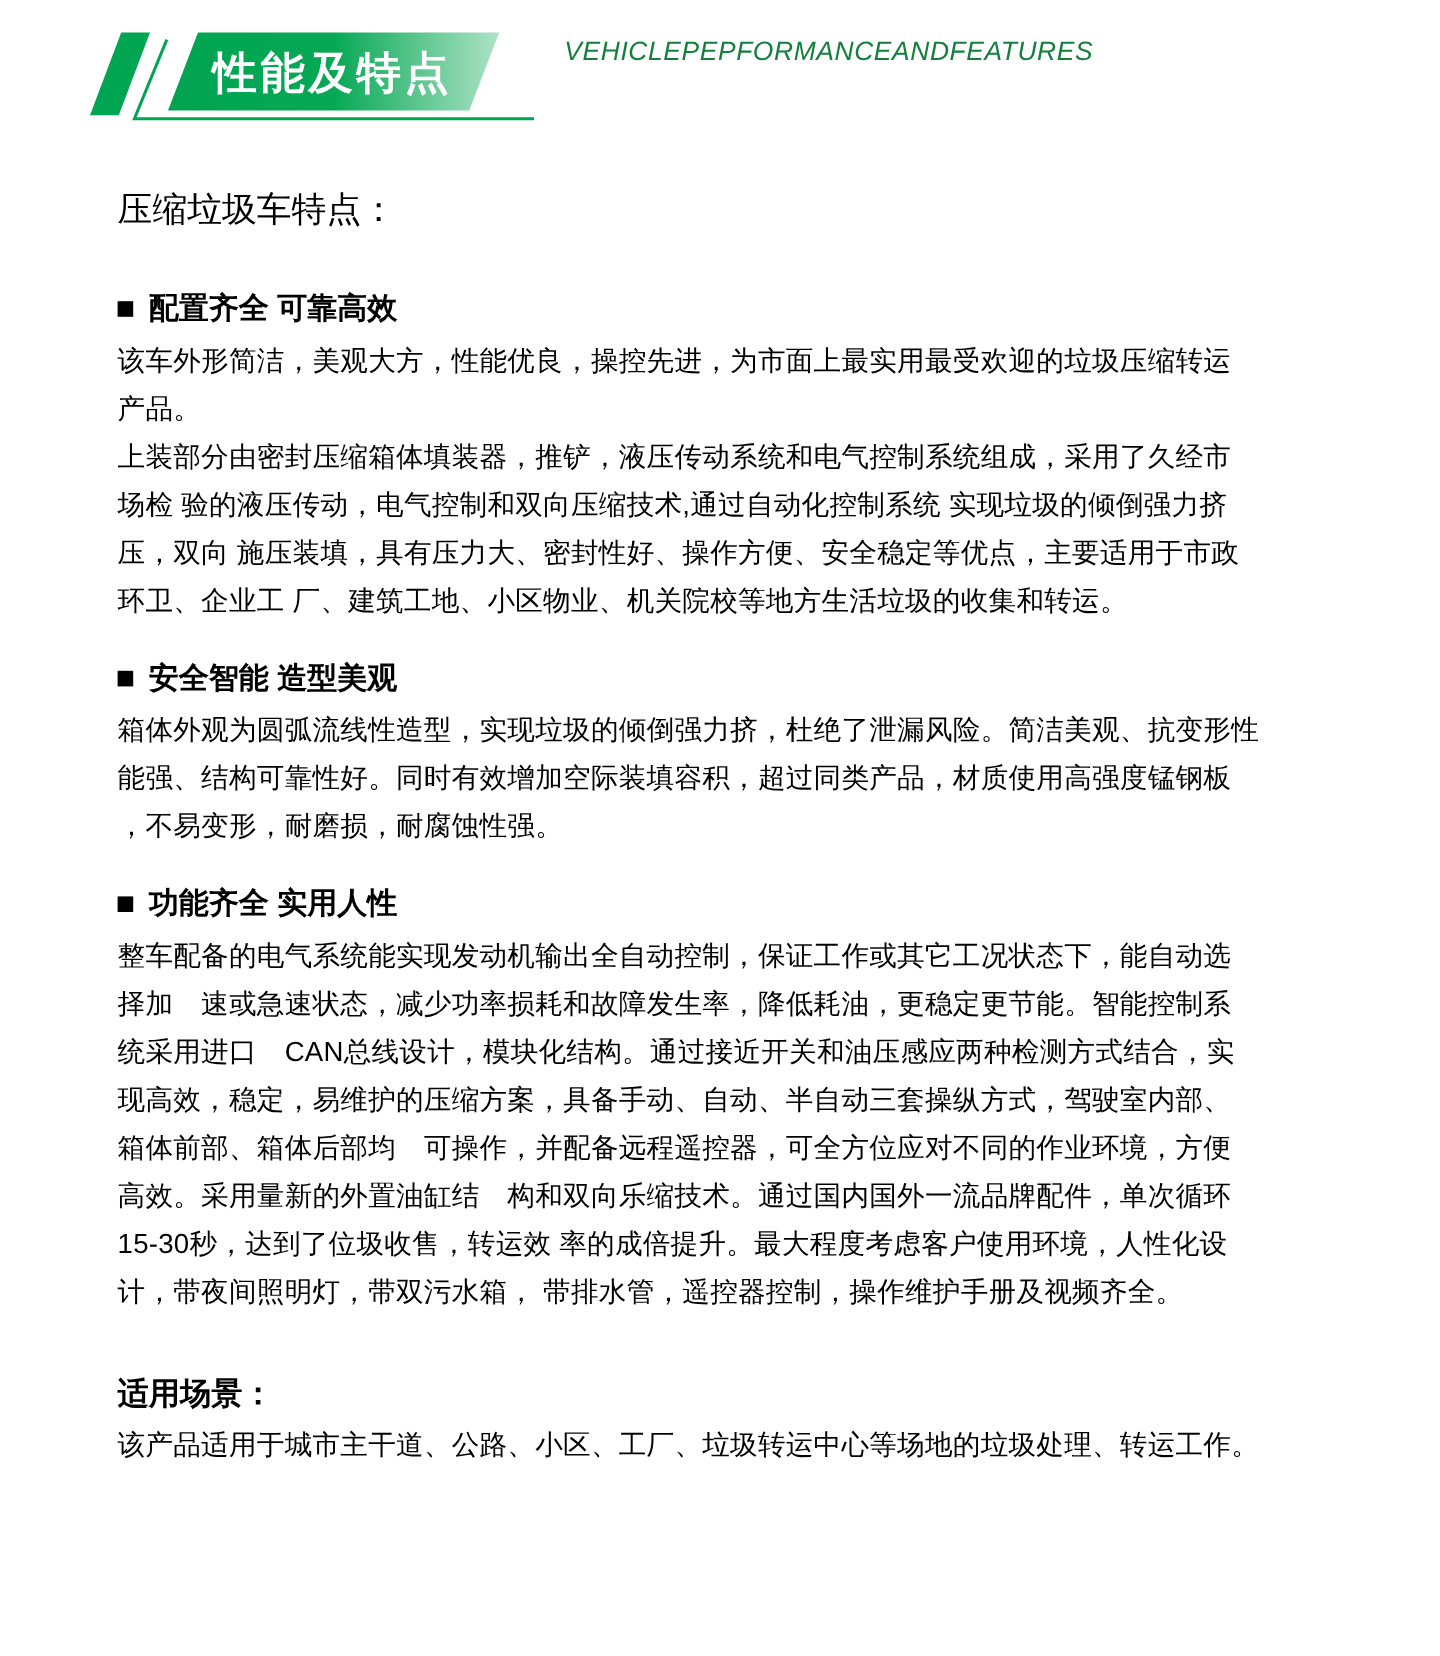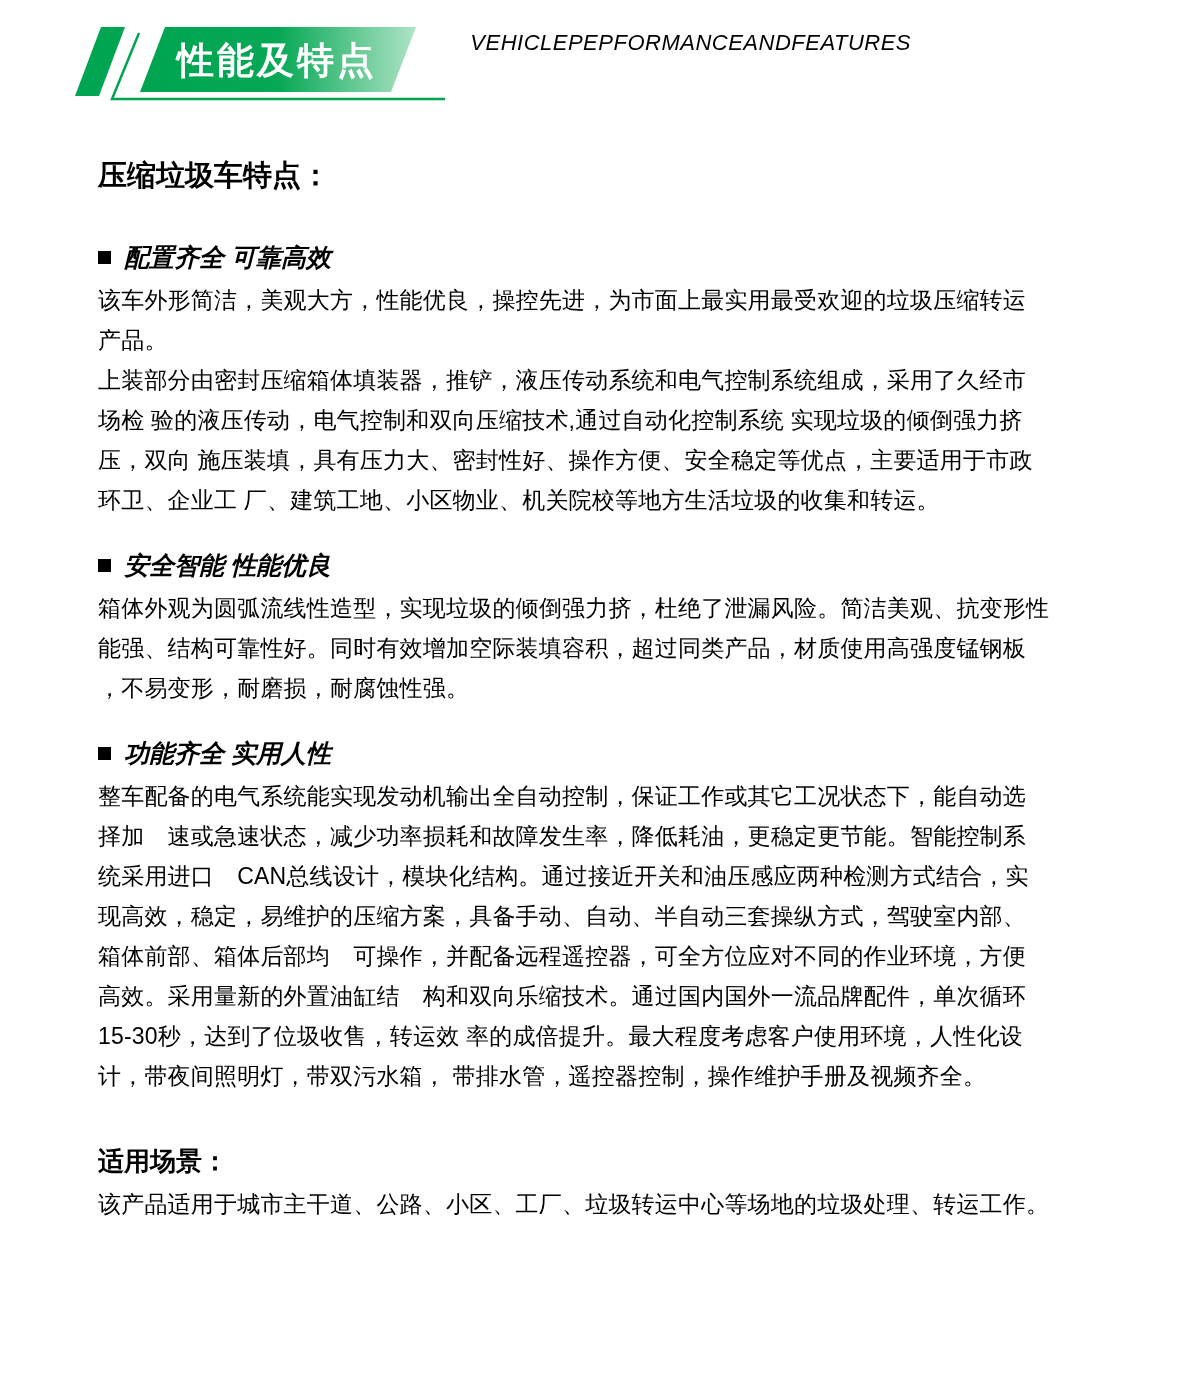--- a/index.html
+++ b/index.html
@@ -8,36 +8,35 @@
     background:#ffffff;
     font-family:"Liberation Sans","DejaVu Sans",sans-serif;
     color:#000;
     position:relative;
     overflow:hidden;
   }
   .header { position:absolute; top:0; left:0; width:1004px; height:130px; }
   .header svg { position:absolute; top:0; left:0; }
   .header-en {
     position:absolute; top:30px; right:93px;
-    font-style:italic; font-size:22px; color:#000000;
+    font-style:italic; font-size:22px; color:#15803d;
     letter-spacing:0.5px;
   }
   .content {
     position:absolute; left:98px; top:158px; width:1010px;
   }
   .doc-title {
-    font-size:29px; font-weight:bold; line-height:34px;
+    font-size:29px; font-weight:normal; line-height:34px;
     margin:0 0 48px 0;
   }
   section { margin:0; }
   .sec-head {
     display:flex; align-items:center;
     font-size:25px; font-weight:bold; line-height:34px;
     margin:28px 0 6px 0;
-    font-style:italic;
   }
   .sq {
     display:inline-block; width:13px; height:13px;
     background:#000; margin-right:13px; flex:0 0 auto;
   }
   .sub-head {
     font-size:26px; font-weight:bold; line-height:34px;
     margin:28px 0 6px 0;
   }
   .gap-lg { margin-top:48px; }
@@ -80,21 +79,21 @@
 产品。</p>
     <p class="body-text">上装部分由密封压缩箱体填装器，推铲，液压传动系统和电气控制系统组成，采用了久经市
 场检 验的液压传动，电气控制和双向压缩技术,通过自动化控制系统 实现垃圾的倾倒强力挤
 压，双向 施压装填，具有压力大、密封性好、操作方便、安全稳定等优点，主要适用于市政
 环卫、企业工 厂、建筑工地、小区物业、机关院校等地方生活垃圾的收集和转运。</p>
   </section>
 
   <section>
     <h2 class="sec-head">
       <span class="sq"></span>
-      <span>安全智能 性能优良</span>
+      <span>安全智能 造型美观</span>
     </h2>
     <p class="body-text">箱体外观为圆弧流线性造型，实现垃圾的倾倒强力挤，杜绝了泄漏风险。简洁美观、抗变形性
 能强、结构可靠性好。同时有效增加空际装填容积，超过同类产品，材质使用高强度锰钢板
 ，不易变形，耐磨损，耐腐蚀性强。</p>
   </section>
 
   <section>
     <h2 class="sec-head">
       <span class="sq"></span>
       <span>功能齐全 实用人性</span>

